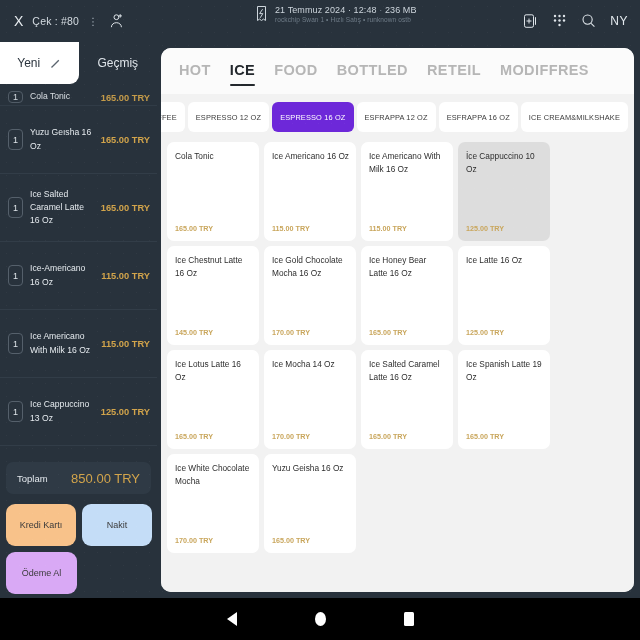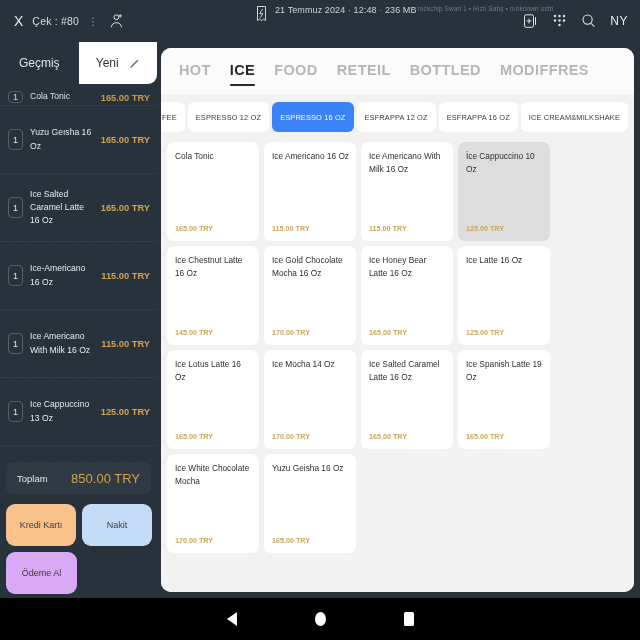--- a/index.html
+++ b/index.html
@@ -26,21 +26,21 @@
   .tb-left { display: flex; align-items: center; gap: 9px; padding-left: 14px; }
   .tb-x { font-size: 14px; color: #e8edf1; line-height: 1; }
   .tb-check { font-size: 10.5px; color: #d4dbe1; letter-spacing: .2px; white-space: nowrap; }
   .tb-dots { font-size: 10px; color: #aab4bd; letter-spacing: .5px; }
   .icon-svg { display: block; }
 
   .tb-center {
     position: absolute; left: 255px; top: 5px;
     display: flex; align-items: flex-start; gap: 7px;
   }
-  .tb-center-txt { display: flex; gap: 1px; }
+  .tb-center-txt { display: flex; flex-direction: column; gap: 1px; }
   .tb-line1 { font-size: 9px; color: #cdd5dc; white-space: nowrap; letter-spacing: .1px; }
   .tb-line2 { font-size: 6.5px; color: #6f7c88; white-space: nowrap; letter-spacing: .1px; }
   .tb-sep { color: #7b8791; }
 
   .tb-right {
     position: absolute; right: 12px; top: 0; height: 42px;
     display: flex; align-items: center; gap: 14px;
   }
   .tb-ny { font-size: 12px; color: #e3e9ee; letter-spacing: .5px; }
 
@@ -159,21 +159,21 @@
   }
   .chip {
     background: #ffffff; color: #3a3a3a;
     border-radius: 6px;
     font-size: 7.4px; letter-spacing: .15px;
     height: 30px;
     display: flex; align-items: center; justify-content: center;
     padding: 0 8px;
     white-space: nowrap;
   }
-  .chip.active { background: #3b82f6; color: #ffffff; }
+  .chip.active { background: #6d28d9; color: #ffffff; }
 
   .grid {
     flex: 1 1 auto;
     display: flex; flex-wrap: wrap;
     align-content: flex-start;
     gap: 5px;
     padding: 4px 6px 6px 6px;
     background: #f2f2f2;
     overflow: hidden;
   }
@@ -275,31 +275,31 @@
           <circle cx="6.6" cy="6.6" r="4.6" fill="none" stroke="#dfe5ea" stroke-width="1.1"></circle>
           <path d="M10.1 10.3 13.4 13.6" stroke="#dfe5ea" stroke-width="1.1"></path>
         </svg>
       </span>
       <span class="tb-ny">NY</span>
     </div>
   </div>
 
   <div class="left">
     <div class="tabs">
-      <div class="tab inactive">
-        <span>Geçmiş</span>
-      </div>
       <div class="tab active">
         <span>Yeni</span>
         <span class="pencil">
           <svg class="icon-svg" width="11" height="11" viewBox="0 0 11 11">
             <path d="M1.5 9.5 8.8 2.2" stroke="#5a646e" stroke-width="1.3"></path>
           </svg>
         </span>
       </div>
+      <div class="tab inactive">
+        <span>Geçmiş</span>
+      </div>
     </div>
 
     <div class="cart">
       <div class="cart-row clipped">
         <span class="qty">1</span>
         <span class="cart-name">Cola Tonic</span>
         <span class="cart-price">165.00 TRY</span>
       </div>
       <div class="cart-row">
         <span class="qty">1</span>
@@ -340,22 +340,22 @@
     </div>
   </div>
 
   <div class="main">
     <div class="panel">
 
       <div class="cat-tabs">
         <div class="cat-tab">HOT</div>
         <div class="cat-tab active">ICE</div>
         <div class="cat-tab">FOOD</div>
+        <div class="cat-tab">BOTTLED</div>
         <div class="cat-tab">RETEIL</div>
-        <div class="cat-tab">BOTTLED</div>
         <div class="cat-tab">MODIFFRES</div>
       </div>
 
       <div class="chips">
         <div class="chip">WITHOUT COFFEE</div>
         <div class="chip">ESPRESSO 12 OZ</div>
         <div class="chip active">ESPRESSO 16 OZ</div>
         <div class="chip">ESFRAPPA 12 OZ</div>
         <div class="chip">ESFRAPPA 16 OZ</div>
         <div class="chip">ICE CREAM&amp;MILKSHAKE</div>

